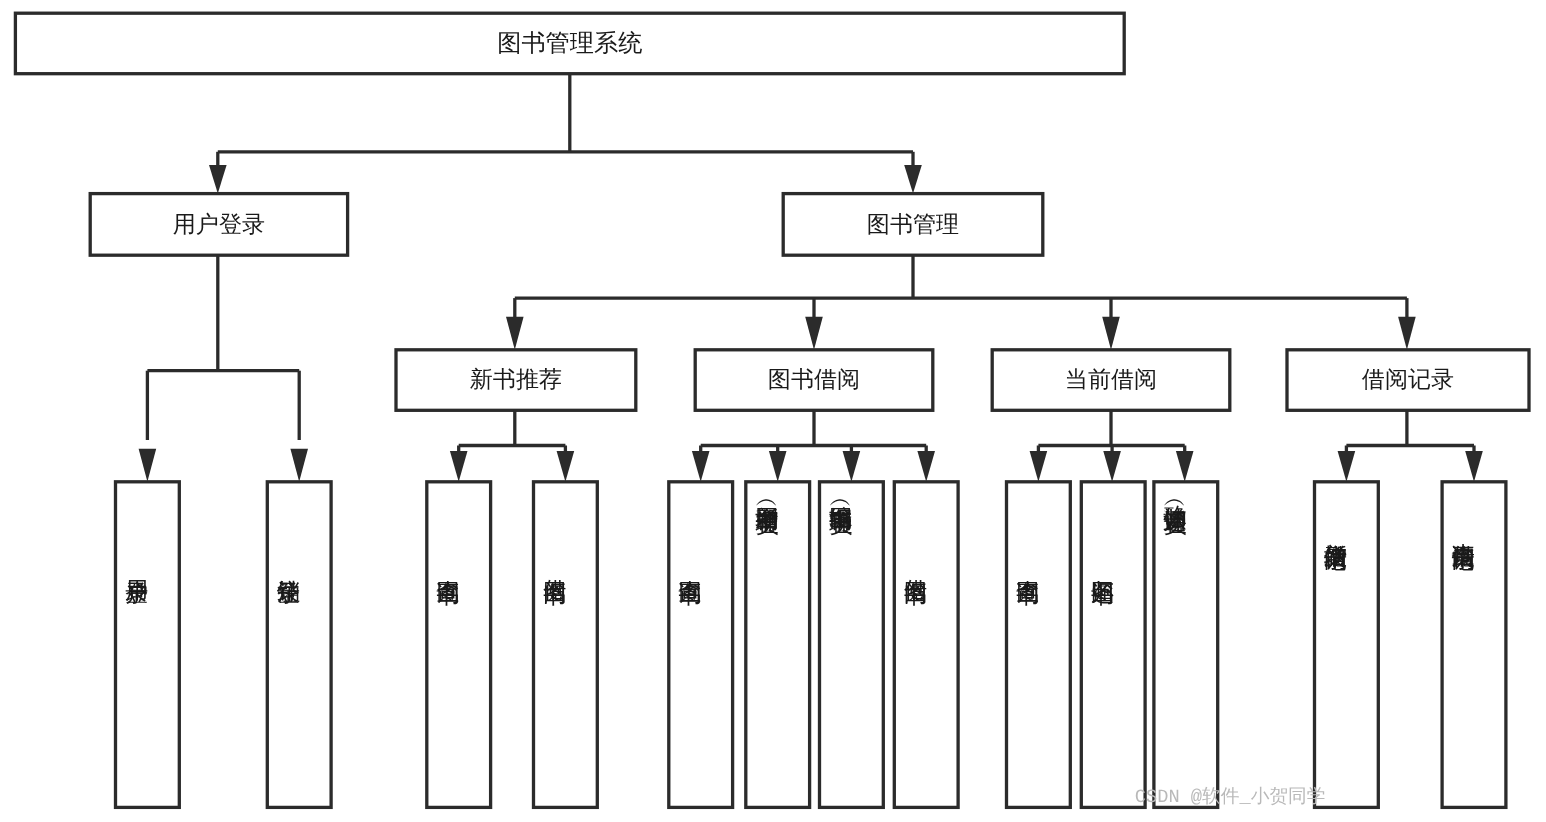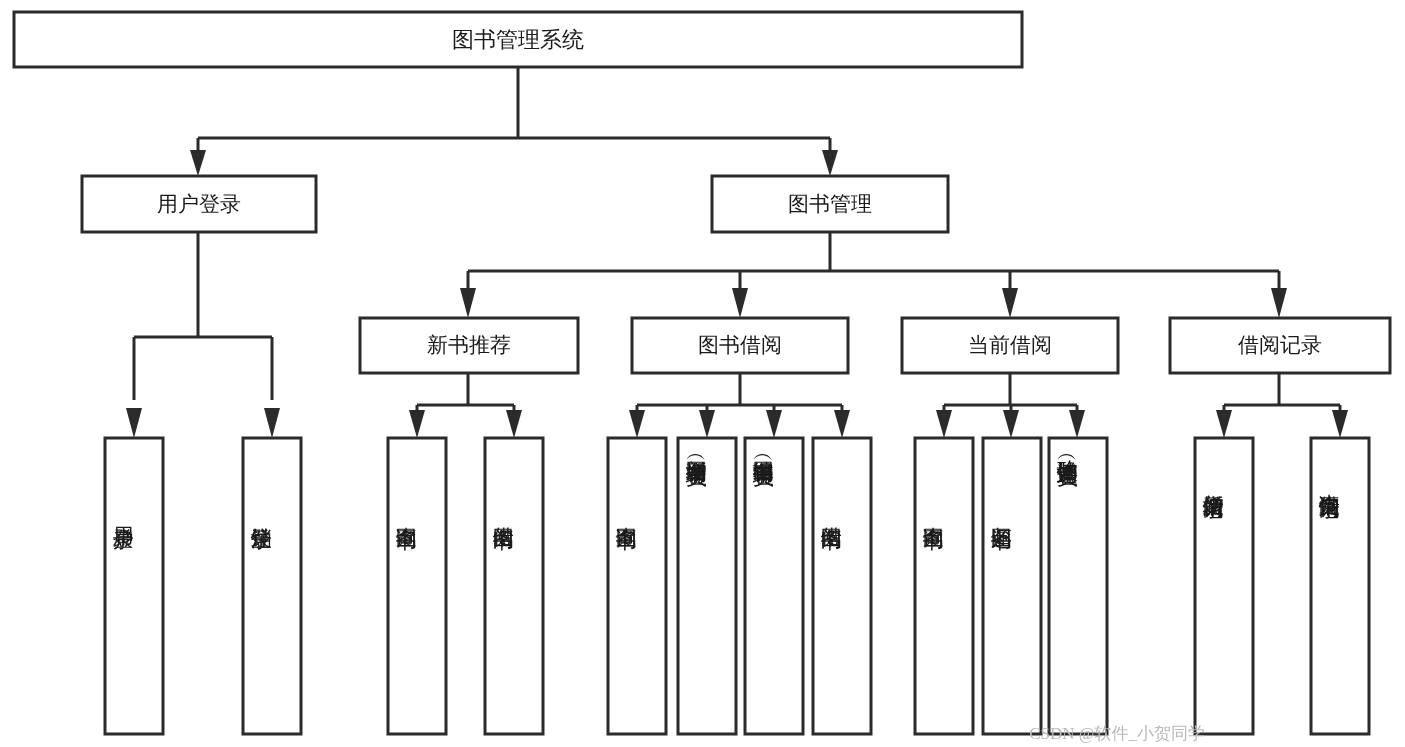--- a/index.html
+++ b/index.html
@@ -25,22 +25,22 @@
     position:absolute;
     font-family:"Liberation Sans","DejaVu Sans",sans-serif;
     font-size:21px;line-height:1.06;color:#1a1a1a;
     writing-mode:vertical-rl;
     text-orientation:upright;
     white-space:nowrap;
     letter-spacing:1px;
     pointer-events:none;
   }
   .watermark{
-    position:absolute;right:8px;bottom:2px;
-    font-family:Liberation Serif, serif;
+    position:absolute;right:8px;bottom:12px;
+    font-family:Liberation Mono, monospace;
     font-size:17px;color:#b9b9b9;white-space:nowrap;margin-left:24px;
   }
 </style>
 </head>
 <body>
 
 <div id="diagram-root">
 
   <svg class="diagram-canvas" viewBox="0 0 1405 747">
     <defs></defs>

